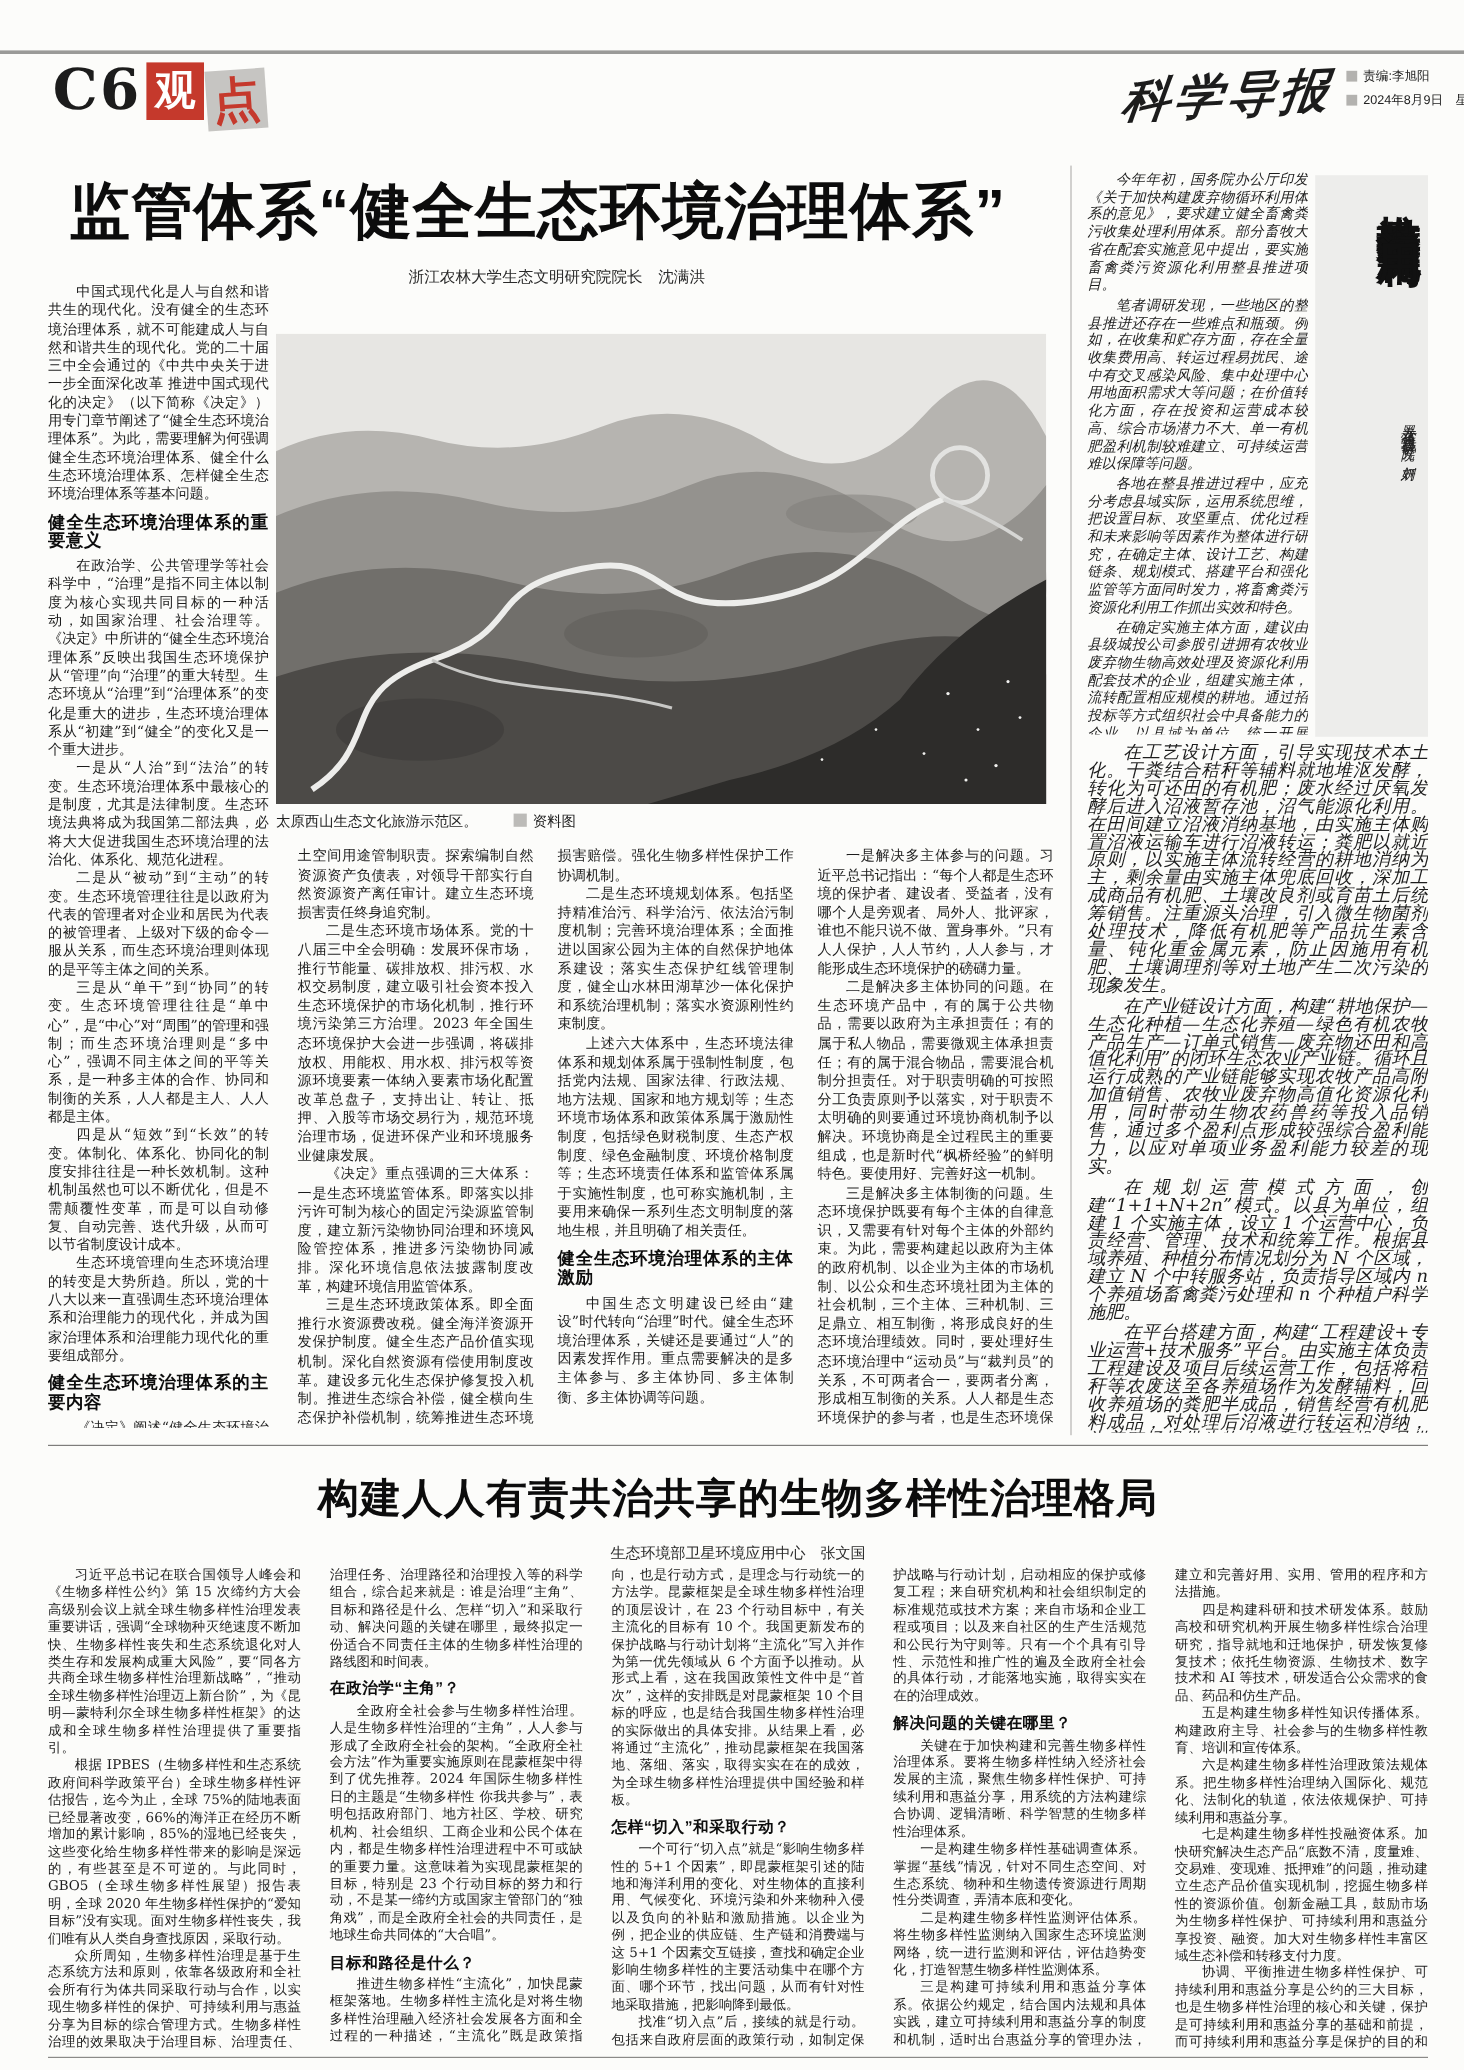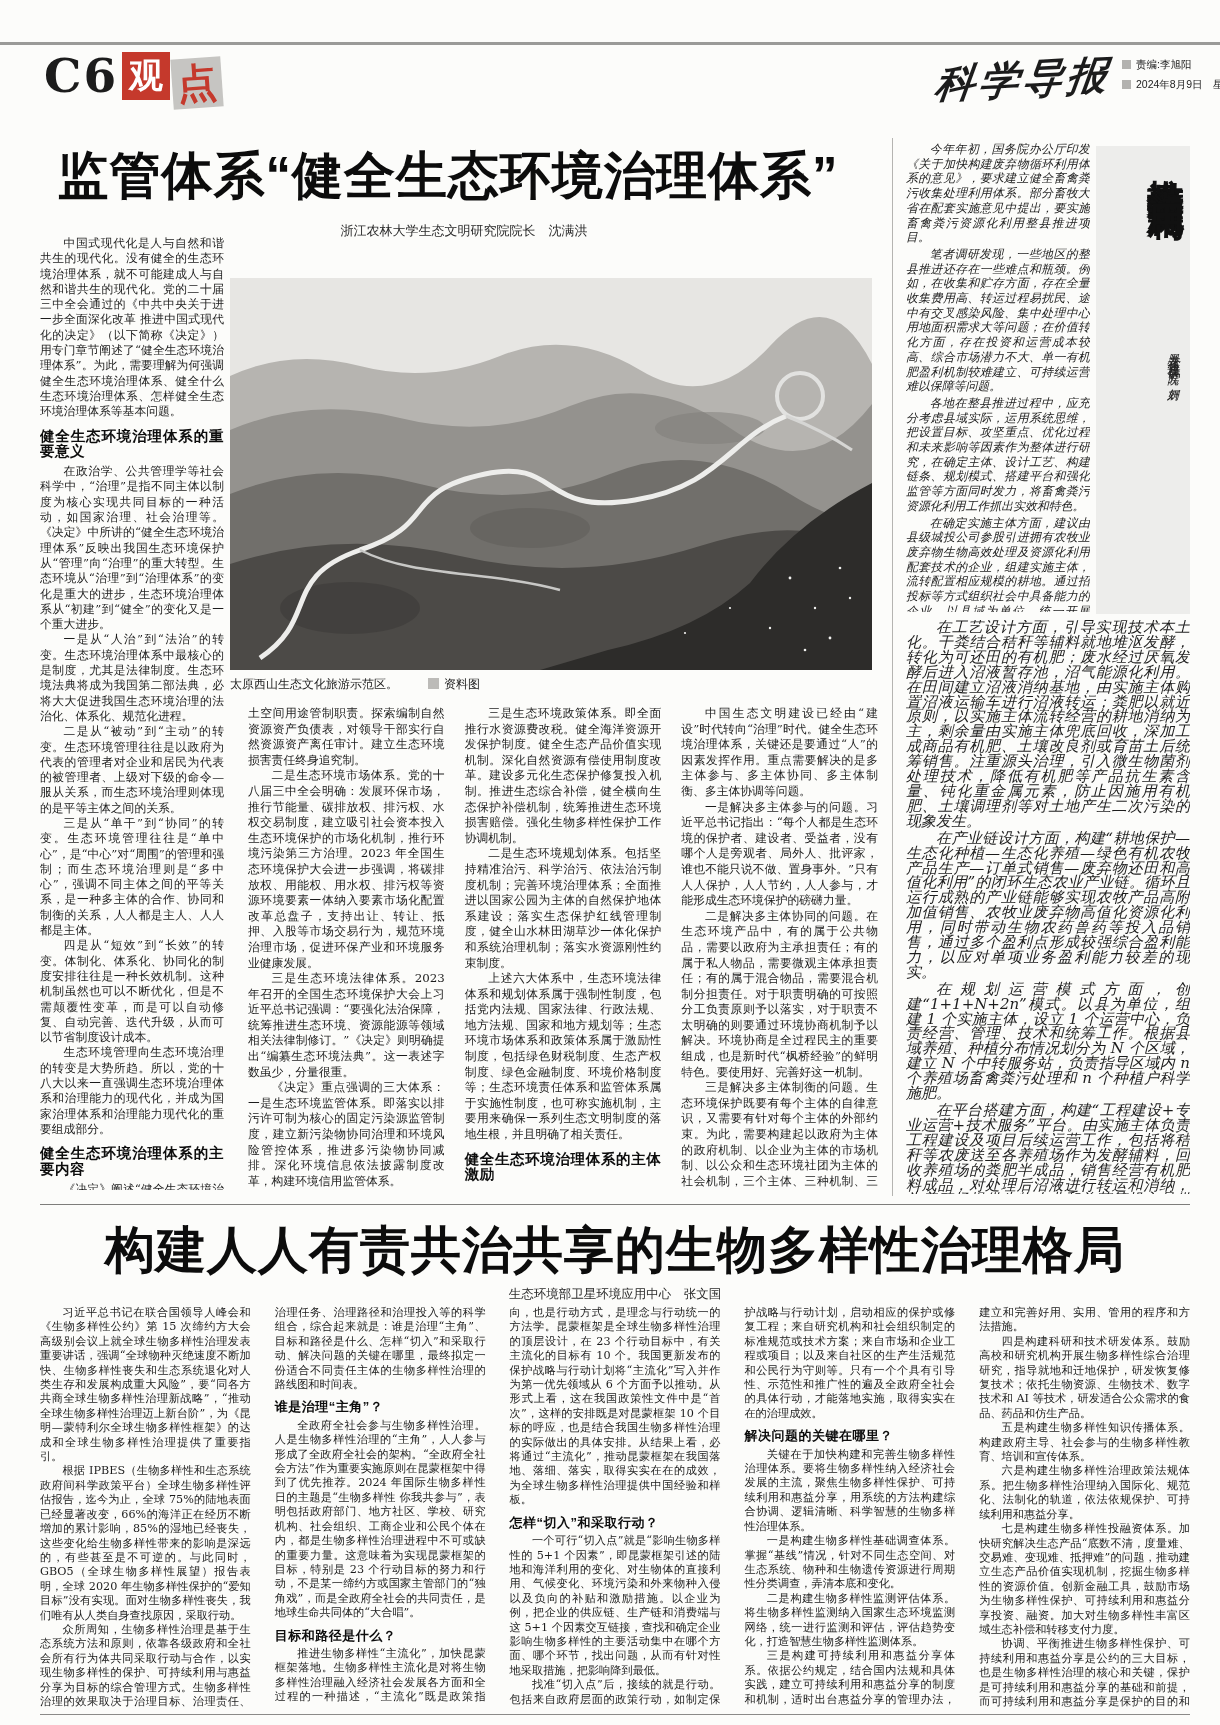--- a/index.html
+++ b/index.html
@@ -109,21 +109,20 @@
     </svg>
   </div>
   <div class="block caption" style="left:230px;top:676px;width:642px;height:20px;">
     <span>太原西山生态文化旅游示范区。</span>
     <span><span class="sq" style="width:11px;height:11px;background:#bcbbb8;"></span><span>资料图</span></span>
   </div>
 
   <div class="block bodytxt cols3" style="left:248px;top:706px;width:630px;height:484px;line-height:15.6px;">
       <p class="para ni">土空间用途管制职责。探索编制自然资源资产负债表，对领导干部实行自然资源资产离任审计。建立生态环境损害责任终身追究制。</p>
       <p class="para">二是生态环境市场体系。党的十八届三中全会明确：发展环保市场，推行节能量、碳排放权、排污权、水权交易制度，建立吸引社会资本投入生态环境保护的市场化机制，推行环境污染第三方治理。2023 年全国生态环境保护大会进一步强调，将碳排放权、用能权、用水权、排污权等资源环境要素一体纳入要素市场化配置改革总盘子，支持出让、转让、抵押、入股等市场交易行为，规范环境治理市场，促进环保产业和环境服务业健康发展。</p>
-      <p class="para">三是生态环境法律体系。2023 年召开的全国生态环境保护大会上习近平总书记强调：“要强化法治保障，统筹推进生态环境、资源能源等领域相关法律制修订。”《决定》则明确提出“编纂生态环境法典”。这一表述字数虽少，分量很重。</p>
       <p class="para">《决定》重点强调的三大体系：一是生态环境监管体系。即落实以排污许可制为核心的固定污染源监管制度，建立新污染物协同治理和环境风险管控体系，推进多污染物协同减排。深化环境信息依法披露制度改革，构建环境信用监管体系。</p>
       <p class="para">三是生态环境政策体系。即全面推行水资源费改税。健全海洋资源开发保护制度。健全生态产品价值实现机制。深化自然资源有偿使用制度改革。建设多元化生态保护修复投入机制。推进生态综合补偿，健全横向生态保护补偿机制，统筹推进生态环境损害赔偿。强化生物多样性保护工作协调机制。</p>
       <p class="para">二是生态环境规划体系。包括坚持精准治污、科学治污、依法治污制度机制；完善环境治理体系；全面推进以国家公园为主体的自然保护地体系建设；落实生态保护红线管理制度，健全山水林田湖草沙一体化保护和系统治理机制；落实水资源刚性约束制度。</p>
       <p class="para">上述六大体系中，生态环境法律体系和规划体系属于强制性制度，包括党内法规、国家法律、行政法规、地方法规、国家和地方规划等；生态环境市场体系和政策体系属于激励性制度，包括绿色财税制度、生态产权制度、绿色金融制度、环境价格制度等；生态环境责任体系和监管体系属于实施性制度，也可称实施机制，主要用来确保一系列生态文明制度的落地生根，并且明确了相关责任。</p>
       <p class="sec-h">健全生态环境治理体系的主体激励</p>
       <p class="para">中国生态文明建设已经由“建设”时代转向“治理”时代。健全生态环境治理体系，关键还是要通过“人”的因素发挥作用。重点需要解决的是多主体参与、多主体协同、多主体制衡、多主体协调等问题。</p>
       <p class="para">一是解决多主体参与的问题。习近平总书记指出：“每个人都是生态环境的保护者、建设者、受益者，没有哪个人是旁观者、局外人、批评家，谁也不能只说不做、置身事外。”只有人人保护，人人节约，人人参与，才能形成生态环境保护的磅礴力量。</p>
       <p class="para">二是解决多主体协同的问题。在生态环境产品中，有的属于公共物品，需要以政府为主承担责任；有的属于私人物品，需要微观主体承担责任；有的属于混合物品，需要混合机制分担责任。对于职责明确的可按照分工负责原则予以落实，对于职责不太明确的则要通过环境协商机制予以解决。环境协商是全过程民主的重要组成，也是新时代“枫桥经验”的鲜明特色。要使用好、完善好这一机制。</p>
       <p class="para">三是解决多主体制衡的问题。生态环境保护既要有每个主体的自律意识，又需要有针对每个主体的外部约束。为此，需要构建起以政府为主体的政府机制、以企业为主体的市场机制、以公众和生态环境社团为主体的社会机制，三个主体、三种机制、三足鼎立、相互制衡，将形成良好的生态环境治理绩效。同时，要处理好生态环境治理中“运动员”与“裁判员”的关系，不可两者合一，要两者分离，形成相互制衡的关系。人人都是生态环境保护的参与者，也是生态环境保护的监督者。有了自我监督、社会监督、组织监督等一整套监督体系，就可以使生态环境治理走上良性健康的轨道。</p>
     </div>
@@ -145,28 +144,28 @@
   <div class="block bodytxt kai" style="left:906px;top:620px;width:284px;height:574px;line-height:14.9px;font-size:15px;">
       <p class="para">在工艺设计方面，引导实现技术本土化。干粪结合秸秆等辅料就地堆沤发酵，转化为可还田的有机肥；废水经过厌氧发酵后进入沼液暂存池，沼气能源化利用。在田间建立沼液消纳基地，由实施主体购置沼液运输车进行沼液转运；粪肥以就近原则，以实施主体流转经营的耕地消纳为主，剩余量由实施主体兜底回收，深加工成商品有机肥、土壤改良剂或育苗土后统筹销售。注重源头治理，引入微生物菌剂处理技术，降低有机肥等产品抗生素含量、钝化重金属元素，防止因施用有机肥、土壤调理剂等对土地产生二次污染的现象发生。</p>
       <p class="para">在产业链设计方面，构建“耕地保护—生态化种植—生态化养殖—绿色有机农牧产品生产—订单式销售—废弃物还田和高值化利用”的闭环生态农业产业链。循环且运行成熟的产业链能够实现农牧产品高附加值销售、农牧业废弃物高值化资源化利用，同时带动生物农药兽药等投入品销售，通过多个盈利点形成较强综合盈利能力，以应对单项业务盈利能力较差的现实。</p>
       <p class="para">在规划运营模式方面，创建“1+1+N+2n”模式。以县为单位，组建 1 个实施主体，设立 1 个运营中心，负责经营、管理、技术和统筹工作。根据县域养殖、种植分布情况划分为 N 个区域，建立 N 个中转服务站，负责指导区域内 n 个养殖场畜禽粪污处理和 n 个种植户科学施肥。</p>
       <p class="para">在平台搭建方面，构建“工程建设+专业运营+技术服务”平台。由实施主体负责工程建设及项目后续运营工作，包括将秸秆等农废送至各养殖场作为发酵辅料，回收养殖场的粪肥半成品，销售经营有机肥料成品，对处理后沼液进行转运和消纳，为养殖场提供生物农业和兽药等投入品供给等。与农产品物流企业合作，为种植户提供有机农产品加工、冷藏保鲜和线上销售、线下配送等服务。</p>
       <p class="para">在强化监管机制方面，县级政府应强化黑土耕地长期监测，农业农村部门和生态环境部门应建立健全监督监管机制。定期组织肥料质量监督抽查，对于堆肥直接堆沤还田的有机肥施用要予以技术指导，根据不同的施用技术指导方案，保证堆肥还田等环节质量合格。在实施过程中还应对耕地质量，生态环境和农产品安全进行长期监测，确保耕地和农产品质量安全。重点加强长期施用粪肥土地的重金属等指标监测，防止超承载力还田造成土壤重金属超标以及地下水体污染。</p>
     </div>
 
   <div class="rule" style="left:40px;top:1204px;width:1150px;height:1px;background:#7e7d7b;"></div>
 
-  <div class="block headline" style="left:40px;top:1216px;width:1150px;height:70px;font-size:50px;line-height:68px;font-family:Liberation Serif, serif;">构建人人有责共治共享的生物多样性治理格局</div>
+  <div class="block headline" style="left:40px;top:1216px;width:1150px;height:70px;font-size:34px;line-height:68px;font-family:Liberation Serif, serif;">构建人人有责共治共享的生物多样性治理格局</div>
   <div class="block byline" style="left:40px;top:1286px;width:1150px;height:18px;font-size:12.5px;">生态环境部卫星环境应用中心　张文国</div>
 
   <div class="block bodytxt cols5 bottom" style="left:40px;top:1306px;width:1150px;height:406px;font-size:11.2px;line-height:14.4px;">
       <p class="para">习近平总书记在联合国领导人峰会和《生物多样性公约》第 15 次缔约方大会高级别会议上就全球生物多样性治理发表重要讲话，强调“全球物种灭绝速度不断加快、生物多样性丧失和生态系统退化对人类生存和发展构成重大风险”，要“同各方共商全球生物多样性治理新战略”，“推动全球生物多样性治理迈上新台阶”，为《昆明—蒙特利尔全球生物多样性框架》的达成和全球生物多样性治理提供了重要指引。</p>
       <p class="para">根据 IPBES（生物多样性和生态系统政府间科学政策平台）全球生物多样性评估报告，迄今为止，全球 75%的陆地表面已经显著改变，66%的海洋正在经历不断增加的累计影响，85%的湿地已经丧失，这些变化给生物多样性带来的影响是深远的，有些甚至是不可逆的。与此同时，GBO5（全球生物多样性展望）报告表明，全球 2020 年生物多样性保护的“爱知目标”没有实现。面对生物多样性丧失，我们唯有从人类自身查找原因，采取行动。</p>
       <p class="para">众所周知，生物多样性治理是基于生态系统方法和原则，依靠各级政府和全社会所有行为体共同采取行动与合作，以实现生物多样性的保护、可持续利用与惠益分享为目标的综合管理方式。生物多样性治理的效果取决于治理目标、治理责任、治理任务、治理路径和治理投入等的科学组合，综合起来就是：谁是治理“主角”、目标和路径是什么、怎样“切入”和采取行动、解决问题的关键在哪里，最终拟定一份适合不同责任主体的生物多样性治理的路线图和时间表。</p>
-      <p class="sec-h">谁是治理“主角”？</p>
+      <p class="sec-h">在政治学“主角”？</p>
       <p class="para">全政府全社会参与生物多样性治理。人是生物多样性治理的“主角”，人人参与形成了全政府全社会的架构。“全政府全社会方法”作为重要实施原则在昆蒙框架中得到了优先推荐。2024 年国际生物多样性日的主题是“生物多样性 你我共参与”，表明包括政府部门、地方社区、学校、研究机构、社会组织、工商企业和公民个体在内，都是生物多样性治理进程中不可或缺的重要力量。这意味着为实现昆蒙框架的目标，特别是 23 个行动目标的努力和行动，不是某一缔约方或国家主管部门的“独角戏”，而是全政府全社会的共同责任，是地球生命共同体的“大合唱”。</p>
       <p class="sec-h">目标和路径是什么？</p>
       <p class="para">推进生物多样性“主流化”，加快昆蒙框架落地。生物多样性主流化是对将生物多样性治理融入经济社会发展各方面和全过程的一种描述，“主流化”既是政策指向，也是行动方式，是理念与行动统一的方法学。昆蒙框架是全球生物多样性治理的顶层设计，在 23 个行动目标中，有关主流化的目标有 10 个。我国更新发布的保护战略与行动计划将“主流化”写入并作为第一优先领域从 6 个方面予以推动。从形式上看，这在我国政策性文件中是“首次”，这样的安排既是对昆蒙框架 10 个目标的呼应，也是结合我国生物多样性治理的实际做出的具体安排。从结果上看，必将通过“主流化”，推动昆蒙框架在我国落地、落细、落实，取得实实在在的成效，为全球生物多样性治理提供中国经验和样板。</p>
       <p class="sec-h">怎样“切入”和采取行动？</p>
       <p class="para">一个可行“切入点”就是“影响生物多样性的 5+1 个因素”，即昆蒙框架引述的陆地和海洋利用的变化、对生物体的直接利用、气候变化、环境污染和外来物种入侵以及负向的补贴和激励措施。以企业为例，把企业的供应链、生产链和消费端与这 5+1 个因素交互链接，查找和确定企业影响生物多样性的主要活动集中在哪个方面、哪个环节，找出问题，从而有针对性地采取措施，把影响降到最低。</p>
       <p class="para">找准“切入点”后，接续的就是行动。包括来自政府层面的政策行动，如制定保护战略与行动计划，启动相应的保护或修复工程；来自研究机构和社会组织制定的标准规范或技术方案；来自市场和企业工程或项目；以及来自社区的生产生活规范和公民行为守则等。只有一个个具有引导性、示范性和推广性的遍及全政府全社会的具体行动，才能落地实施，取得实实在在的治理成效。</p>
       <p class="sec-h">解决问题的关键在哪里？</p>
       <p class="para">关键在于加快构建和完善生物多样性治理体系。要将生物多样性纳入经济社会发展的主流，聚焦生物多样性保护、可持续利用和惠益分享，用系统的方法构建综合协调、逻辑清晰、科学智慧的生物多样性治理体系。</p>
       <p class="para">一是构建生物多样性基础调查体系。掌握“基线”情况，针对不同生态空间、对生态系统、物种和生物遗传资源进行周期性分类调查，弄清本底和变化。</p>
       <p class="para">二是构建生物多样性监测评估体系。将生物多样性监测纳入国家生态环境监测网络，统一进行监测和评估，评估趋势变化，打造智慧生物多样性监测体系。</p>

